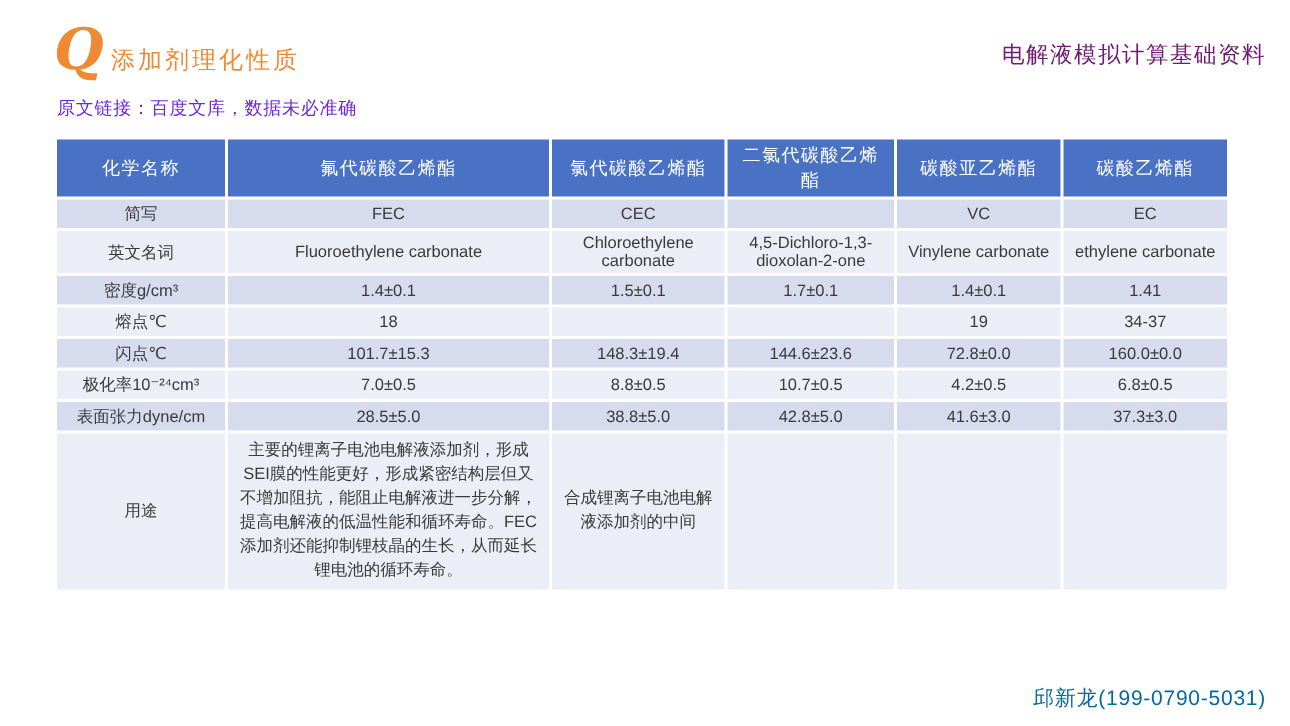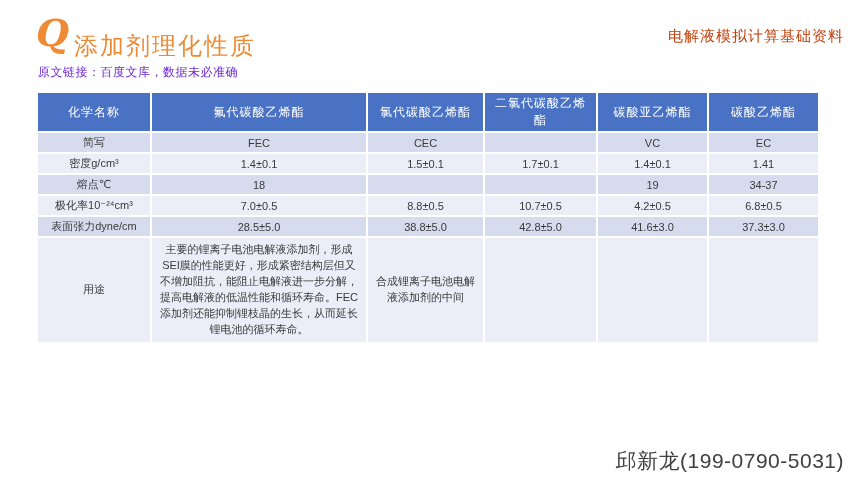--- a/index.html
+++ b/index.html
@@ -15,27 +15,27 @@
   
   .logo-q {
     position: absolute; left: 36px; top: 14px;
     font-family: "DejaVu Serif", serif;
     font-style: italic; font-weight: bold;
     font-size: 38px; line-height: 1;
     color: #ed8a33;
   }
   .page-title {
     position: absolute; left: 74px; top: 30px;
-    font-size: 24px; letter-spacing: 2px;
+    font-size: 16px; letter-spacing: 2px;
     color: #ed8a33;
   }
   .slide-label {
     position: absolute; right: 16px; top: 27px;
     font-size: 15px; letter-spacing: 1px;
-    color: #c2410c;
+    color: #701a75;
   }
   .source-note {
     position: absolute; left: 38px; top: 64px;
     font-size: 12px; color: #6d28d9; letter-spacing: 0.5px;
   }
 
   
   .props-table {
     position: absolute; left: 36px; top: 91px;
     width: 782px;
@@ -61,21 +61,21 @@
   .props-table tbody tr:nth-child(odd) td  { background: #d7dbee; }
   .props-table tbody tr:nth-child(even) td { background: #ebedf7; }
   tr.row-std     { height: 20px; }
   tr.row-english { height: 28px; }
   tr.row-usage   { height: 96px; }
   td.usage-text { line-height: 1.45; padding: 4px 7px; }
 
   
   .footer-contact {
     position: absolute; right: 16px; bottom: 9px;
-    font-size: 21px; color: #404040; letter-spacing: 0.5px;
+    font-size: 14px; color: #0369a1; letter-spacing: 0.5px;
   }
 </style>
 </head>
 <body>
 
 <span class="logo-q">Q</span>
 <div class="page-title">添加剂理化性质</div>
 <div class="slide-label">电解液模拟计算基础资料</div>
 <div class="source-note">原文链接：百度文库，数据未必准确</div>
 
@@ -100,35 +100,51 @@
   </thead>
   <tbody>
     <tr class="row-std">
       <td>简写</td>
       <td>FEC</td>
       <td>CEC</td>
       <td></td>
       <td>VC</td>
       <td>EC</td>
     </tr>
+    <tr class="row-english">
+      <td>英文名词</td>
+      <td>Fluoroethylene carbonate</td>
+      <td>Chloroethylene carbonate</td>
+      <td>4,5-Dichloro-1,3-dioxolan-2-one</td>
+      <td>Vinylene carbonate</td>
+      <td>ethylene carbonate</td>
+    </tr>
     <tr class="row-std">
       <td>密度g/cm³</td>
       <td>1.4±0.1</td>
       <td>1.5±0.1</td>
       <td>1.7±0.1</td>
       <td>1.4±0.1</td>
       <td>1.41</td>
     </tr>
     <tr class="row-std">
       <td>熔点℃</td>
       <td>18</td>
       <td></td>
       <td></td>
       <td>19</td>
       <td>34-37</td>
+    </tr>
+    <tr class="row-std">
+      <td>闪点℃</td>
+      <td>101.7±15.3</td>
+      <td>148.3±19.4</td>
+      <td>144.6±23.6</td>
+      <td>72.8±0.0</td>
+      <td>160.0±0.0</td>
     </tr>
     <tr class="row-std">
       <td>极化率10⁻²⁴cm³</td>
       <td>7.0±0.5</td>
       <td>8.8±0.5</td>
       <td>10.7±0.5</td>
       <td>4.2±0.5</td>
       <td>6.8±0.5</td>
     </tr>
     <tr class="row-std">

